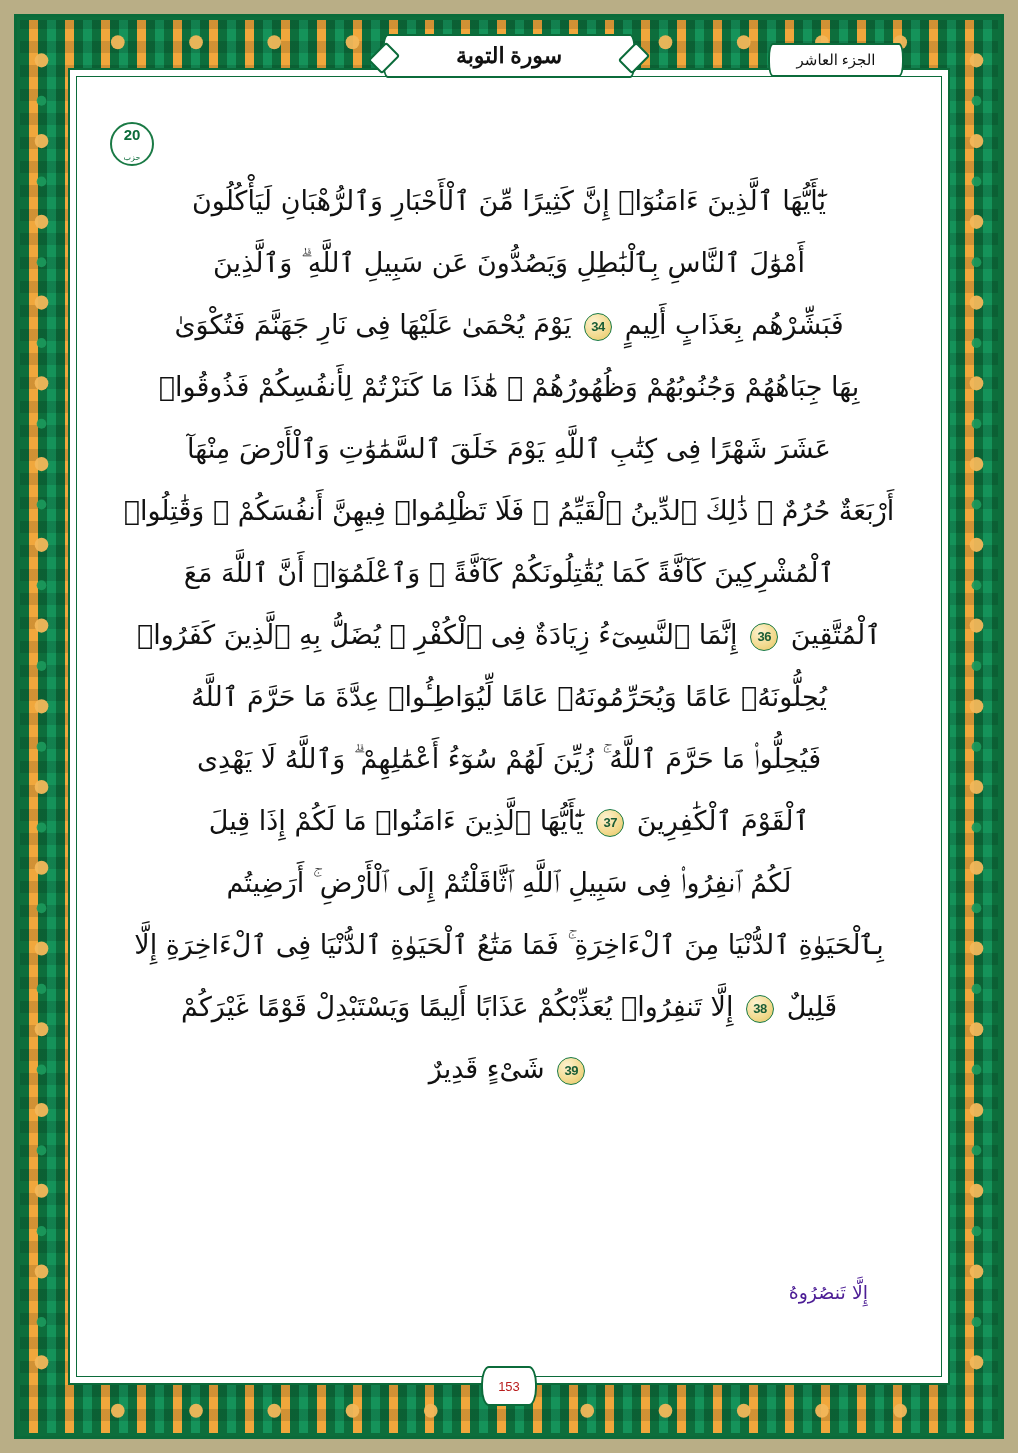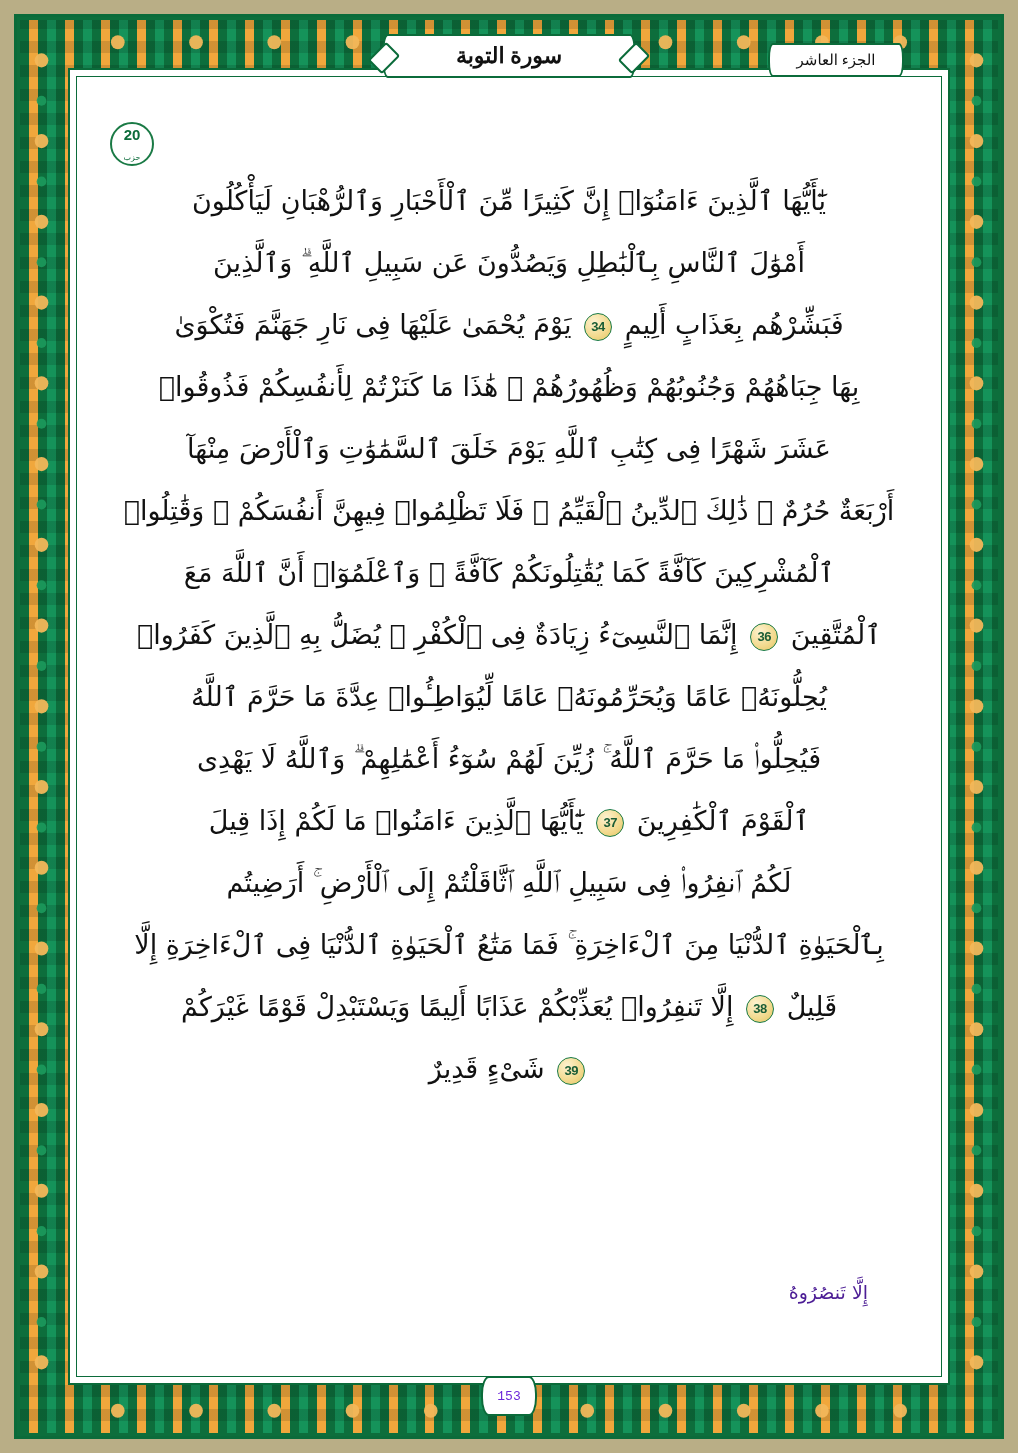--- a/index.html
+++ b/index.html
@@ -222,32 +222,32 @@
     font-size: 19px;
     color: #4c1d95;
     direction: rtl;
   }
 
   
   .page-number {
     position: absolute;
     left: 50%;
     transform: translateX(-50%);
-    bottom: 20px;
+    bottom: 30px;
     width: 52px;
     height: 36px;
     background: #ffffff;
     border: 2px solid #0b6b3a;
     border-radius: 8px / 18px;
     display: flex;
     align-items: center;
     justify-content: center;
-    font-family: Liberation Mono, monospace;
+    font-family: Liberation Sans, sans-serif;
     font-size: 13px;
-    color: #6d28d9;
+    color: #b91c1c;
     z-index: 5;
   }
 </style>
 </head>
 <body>
 
 <div class="page">
 
   <div class="frame-outer">
     <div class="frame-band">

